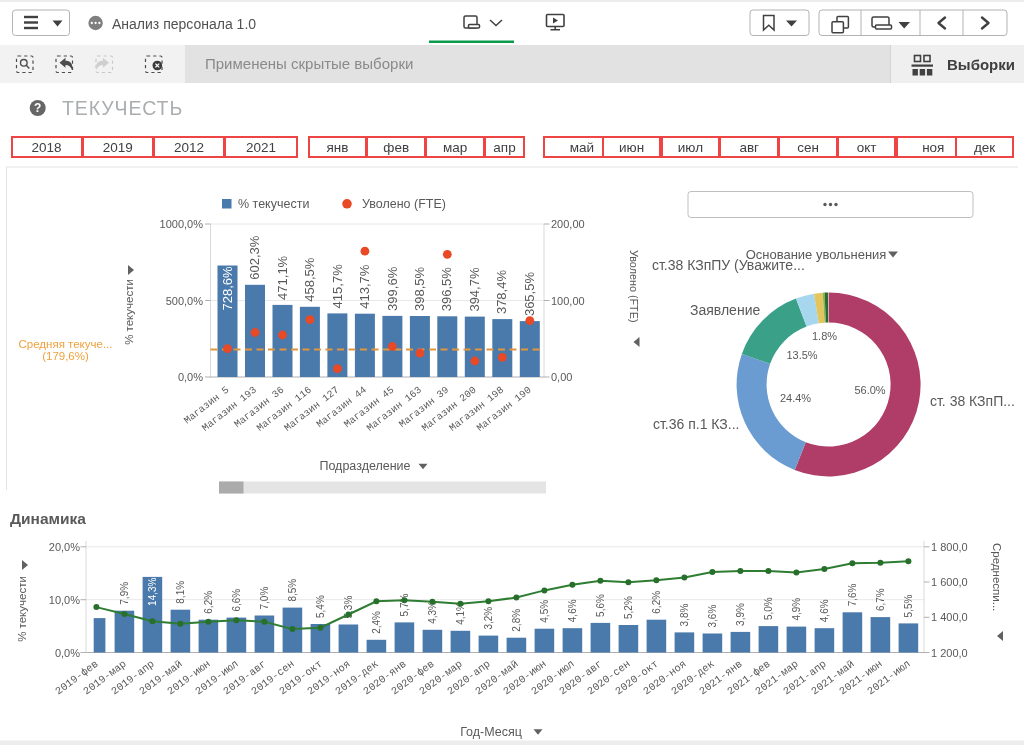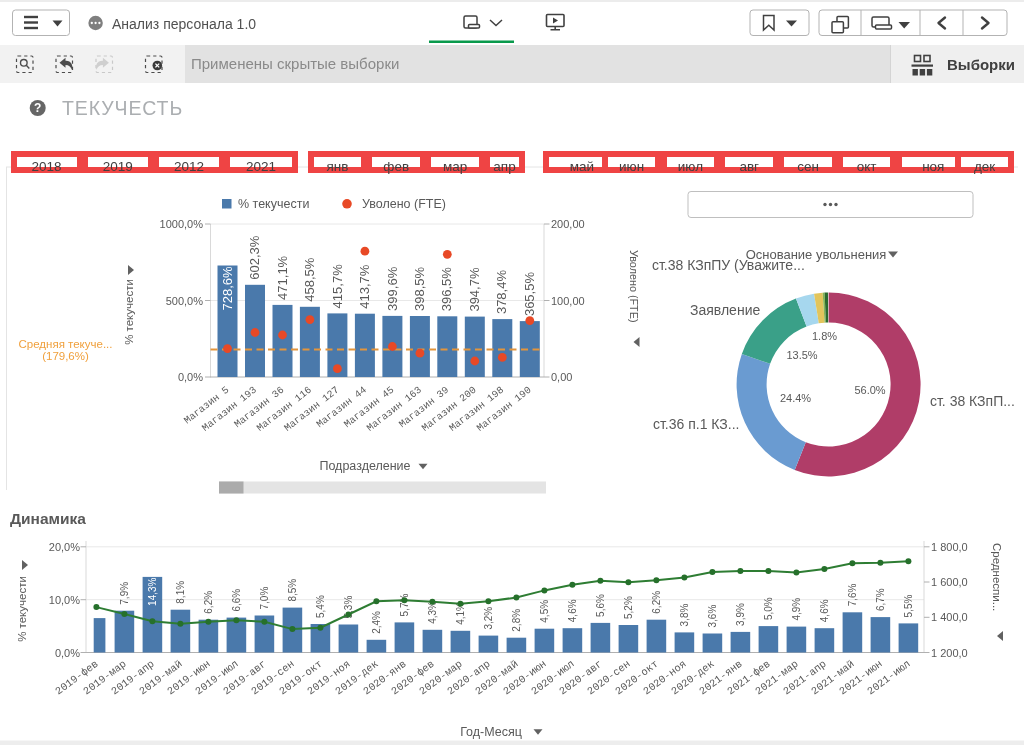--- a/index.html
+++ b/index.html
@@ -1,21 +1,21 @@
 <!DOCTYPE html>
 <html><head><meta charset="utf-8">
 <style>
 *{margin:0;padding:0;box-sizing:border-box;}
 html,body{width:1024px;height:745px;overflow:hidden;background:#ffffff;font-family:"Liberation Sans",sans-serif;}
 .abs{position:absolute;}
 #topbar{position:absolute;left:0;top:0;width:1024px;height:45px;background:#fff;border-top:2px solid #ececec;}
 #toolbar{position:absolute;left:0;top:45px;width:1024px;height:38px;background:#f2f2f2;}
-#msgarea{position:absolute;left:185px;top:0;width:705px;height:38px;background:#e2e2e2;color:#8a8a8a;font-size:15px;line-height:38px;padding-left:6px;}
+#msgarea{position:absolute;left:185px;top:0;width:705px;height:38px;background:#e2e2e2;color:#8a8a8a;font-size:15px;line-height:38px;padding-left:20px;}
 #selarea{position:absolute;left:890px;top:0;width:134px;height:38px;background:#efefef;border-left:1px solid #d4d4d4;}
-.fcell{position:absolute;top:151px;height:22px;background:#fff;border:6px solid #ef4444;color:#404040;font-size:13.5px;text-align:center;line-height:20px;}
+.fcell{position:absolute;top:136px;height:22px;background:#fff;border:2px solid #ef4444;color:#404040;font-size:13.5px;text-align:center;line-height:20px;}
 </style></head>
 <body>
 <div id="topbar"></div>
 <div id="toolbar">
  <div id="msgarea">Применены скрытые выборки</div>
  <div id="selarea"></div>
 </div>
 <svg class="abs" style="left:0;top:0" width="1024" height="745" viewBox="0 0 1024 745">
 
 <rect x="12.5" y="10" width="57" height="25.5" rx="3" fill="#fff" stroke="#b3b3b3"></rect>

